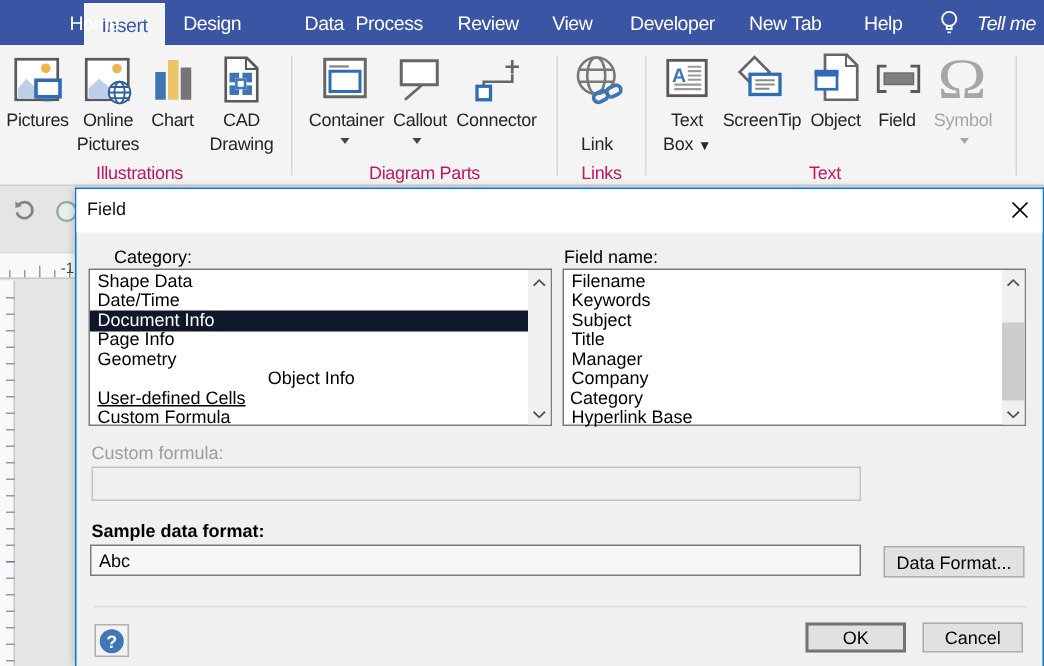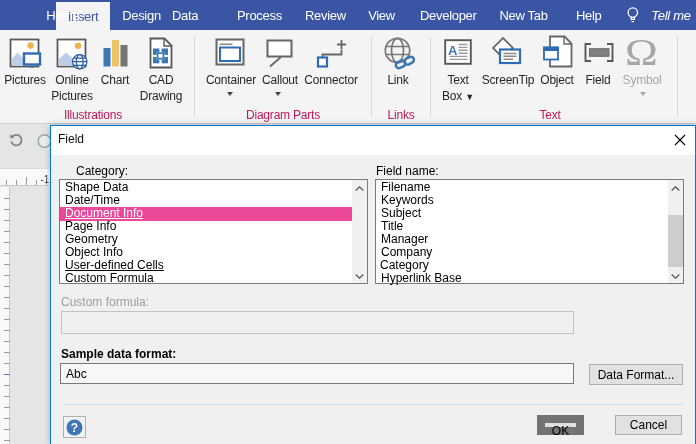--- a/index.html
+++ b/index.html
@@ -21,32 +21,32 @@
   #vruler { left:0; top:187px; width:10px; height:257px; background:#f9f9f9; border-right:1px solid #c8c8c8; }
   .htick { position:absolute; width:1px; background:#9a9a9a; }
   .vtick { position:absolute; height:1px; background:#9a9a9a; }
   
   #dialog { left:50px; top:125px; width:646px; height:319px; background:#f0f0f0; border:1px solid #0078d7; border-bottom:none; box-shadow:0 0 6px rgba(0,0,0,0.25); }
   #dtitle { left:0; top:0; width:644px; height:29px; background:#ffffff; }
   #dtitle span { position:absolute; left:7px; top:6px; font-size:12px; color:#111; }
   .dlabel { position:absolute; font-size:12px; color:#000; }
   .listbox { position:absolute; background:#fff; border:1px solid #7a7a7a; }
   .litem { position:absolute; left:1px; font-size:12px; color:#000; padding-left:5px; height:13.05px; line-height:13.4px; white-space:pre; }
-  .sel { background:#ec4899; color:#fff;text-decoration:underline; }
+  .sel { background:#0f172a; color:#fff; }
   .sbar { position:absolute; background:#f0f0f0; }
   .btn { position:absolute; background:#e1e1e1; border:1px solid #adadad; font-size:12px; color:#000; text-align:center; }
 </style>
 </head>
 <body>
 
 <div id="tabbar" class="abs"></div>
 <div id="tab-insert" class="tab" style="left:56px; width:54px; top:2px; height:28px; line-height:29px;">Insert</div>
 <div class="tab" style="left:8px;   width:34px;margin-left:38px;">Home</div>
 <div class="tab" style="left:122px; width:39px;">Design</div>
-<div class="tab" style="left:172px; width:26px;">Data</div>
+<div class="tab" style="left:203px; width:26px;">Data</div>
 <div class="tab" style="left:237px; width:44px;">Process</div>
 <div class="tab" style="left:305px; width:38px;">Review</div>
 <div class="tab" style="left:365px; width:33px;">View</div>
 <div class="tab" style="left:420px; width:55px;">Developer</div>
 <div class="tab" style="left:497px; width:53px;">New Tab</div>
 <div class="tab" style="left:576px; width:25px;">Help</div>
 <div class="tab" style="left:649px; width:44px;font-style:italic;">Tell me</div>
 <svg class="abs" style="left:624px; top:5px;" width="18" height="20" viewBox="0 0 18 20">
   <g fill="none" stroke="#fff" stroke-width="1.25">
     <circle cx="8.8" cy="7.6" r="4.7"></circle>
@@ -68,21 +68,21 @@
 
 <div class="blabel" style="left:3px;   width:44px;">Pictures</div>
 <div class="blabel" style="left:48px;  width:48px;">Online
 Pictures</div>
 <div class="blabel" style="left:92px;  width:46px;">Chart</div>
 <div class="blabel" style="left:137px; width:48px;">CAD
 Drawing</div>
 <div class="blabel" style="left:202px; width:58px;">Container</div>
 <div class="blabel" style="left:258px; width:44px;">Callout</div>
 <div class="blabel" style="left:302px; width:58px;">Connector</div>
-<div class="blabel" style="left:376px; width:44px;">Link</div>
+<div class="blabel" style="left:376px; width:44px;margin-top:16px;">Link</div>
 <div class="blabel" style="left:436px; width:44px;">Text
 Box <span style="font-size:9px;">▼</span></div>
 <div class="blabel" style="left:478px; width:60px;">ScreenTip</div>
 <div class="blabel" style="left:536px; width:42px;">Object</div>
 <div class="blabel" style="left:584px; width:28px;">Field</div>
 <div class="blabel" style="left:620px; width:44px; color:#a6a6a6;">Symbol</div>
 
 <div class="ddarrow" style="left:227px; top:92px;"></div>
 <div class="ddarrow" style="left:275px; top:92px;"></div>
 <div class="ddarrow" style="left:639.5px; top:92px; border-top-color:#a6a6a6;"></div>
@@ -235,21 +235,21 @@
 
 <div class="dlabel" style="left:76px; top:164px;">Category:</div>
 <div class="dlabel" style="left:376px; top:164px;">Field name:</div>
 
 <div class="listbox" style="left:59px; top:179px; width:309px; height:105px;"></div>
 <div class="litem" style="left:60px; top:180.6px; width:290px;">Shape Data</div>
 <div class="litem" style="left:60px; top:193.7px; width:290px;">Date/Time</div>
 <div class="litem sel" style="left:60px; top:206.9px; width:292px; height:14px;">Document Info</div>
 <div class="litem" style="left:60px; top:219.9px; width:290px;">Page Info</div>
 <div class="litem" style="left:60px; top:233px; width:290px;">Geometry</div>
-<div class="litem" style="left:60px; top:246.1px; width:290px;">Object Info</div>
+<div class="litem" style="left:60px; top:246.1px; width:290px;text-align:center;">Object Info</div>
 <div class="litem" style="left:60px; top:259.2px; width:290px;text-decoration:underline;">User-defined Cells</div>
 <div class="litem" style="left:60px; top:272.3px; width:290px;">Custom Formula</div>
 <div class="sbar" style="left:352px; top:180px; width:15px; height:103px;">
   <svg style="position:absolute; left:3px; top:6px;" width="9" height="5" viewBox="0 0 9 5">
       <path d="M0.7 4.5 L4.5 0.8 L8.3 4.5" fill="none" stroke="#555" stroke-width="1.2"></path>
     </svg>
   <svg style="position:absolute; left:3px; bottom:4px;" width="9" height="5" viewBox="0 0 9 5">
       <path d="M0.7 0.5 L4.5 4.2 L8.3 0.5" fill="none" stroke="#555" stroke-width="1.2"></path>
     </svg>
 </div>
@@ -282,14 +282,14 @@
 <div class="btn" style="left:589px; top:364px; width:94px; height:21px; line-height:20px;">Data Format...</div>
 
 <div class="abs" style="left:62px; top:404px; width:622px; height:1px; background:#d3deea;"></div>
 
 <div class="abs" style="left:63px; top:416px; width:23px; height:22px; background:#f2f2f2; border:1px solid #b0b0b0;"></div>
 <svg class="abs" style="left:66px; top:418.5px;" width="17" height="17" viewBox="0 0 17 17">
   <circle cx="8.5" cy="8.5" r="8" fill="#3f76b5"></circle>
   <text x="8.5" y="12.8" text-anchor="middle" font-size="12" font-weight="bold" fill="#fff" font-family="Liberation Sans">?</text>
 </svg>
 
-<div class="btn" style="left:537px; top:415px; width:47px; height:20px; line-height:17px; border:8px solid #737373;">OK</div>
+<div class="btn" style="left:537px; top:415px; width:67px; height:20px; line-height:17px; border:2px solid #737373;">OK</div>
 <div class="btn" style="left:615px; top:415px; width:67px; height:20px; line-height:18px;">Cancel</div>
 
 </body></html>

